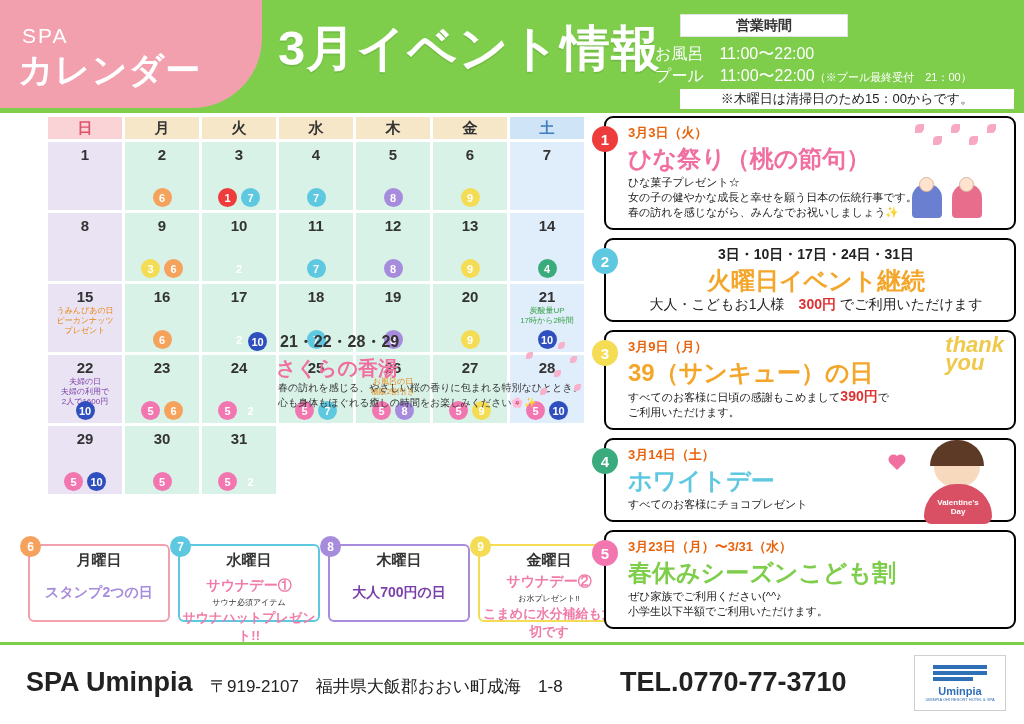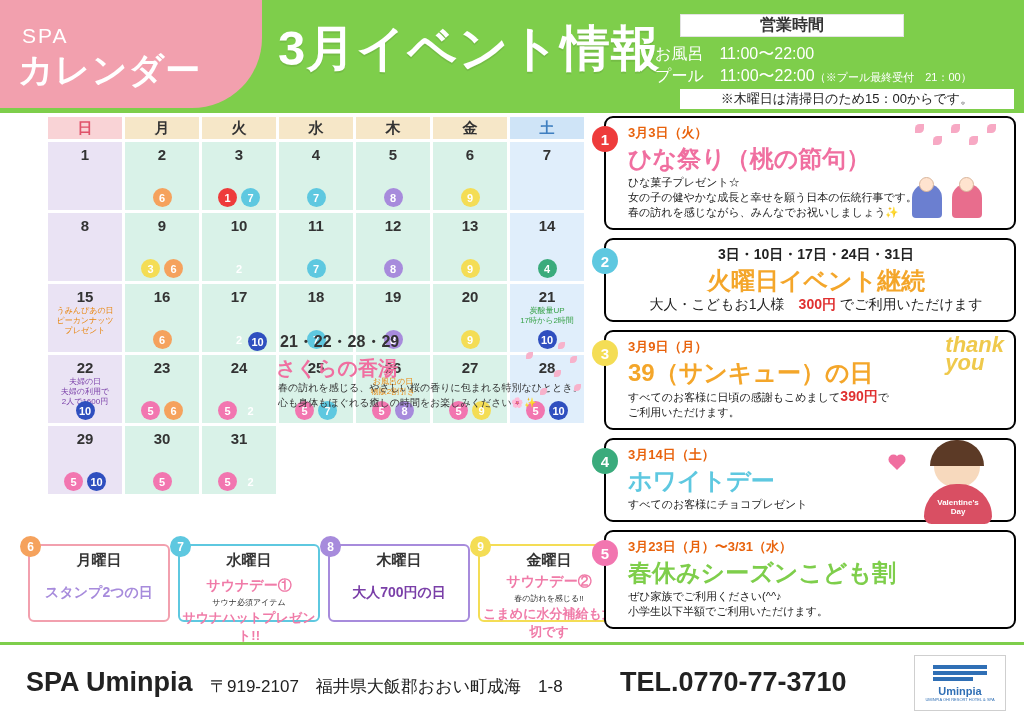--- a/index.html
+++ b/index.html
@@ -30,24 +30,24 @@
   .spa-cal {
     position:absolute; left:18px; top:47px;
     color:#ffffff; font-size:35px; font-weight:bold; letter-spacing:1px;
   }
   .header-title {
     position:absolute; left:278px; top:16px;
     color:#ffffff; font-size:49px; font-weight:bold; letter-spacing:1px;
     text-shadow:0 2px 0 rgba(0,0,0,0.08);
   }
   .hours-box {
-    position:absolute; left:680px; top:14px; width:224px; height:23px;
+    position:absolute; left:680px; top:14px; width:168px; height:23px;
     background:#ffffff; border:1px solid #e3e3e3;
     display:flex; align-items:center; justify-content:center;
-    font-size:16px; font-weight:bold; color:#333;
+    font-size:14px; font-weight:bold; color:#333;
   }
   .hours-lines {
     position:absolute; left:655px; top:43px; width:360px;
     color:#ffffff; font-size:16px; line-height:22px;
   }
   .hours-lines .small { font-size:11px; }
   .note-box {
     position:absolute; left:680px; top:89px; width:334px; height:20px;
     background:#ffffff;
     display:flex; align-items:center; justify-content:center;
@@ -532,21 +532,21 @@
       </div>
       <div class="lcard c3" style="left: 314px; border-color: rgb(167, 139, 220);">
         <div class="lbadge" style="background: rgb(167, 139, 220);">8</div>
         <div class="ltitle">木曜日</div>
         <div class="lsub" style="color: rgb(122, 63, 168); margin-top: 14px;">大人700円の日</div>
       </div>
       <div class="lcard c4" style="left: 464px; border-color: rgb(244, 221, 85);">
         <div class="lbadge" style="background: rgb(244, 221, 85);">9</div>
         <div class="ltitle">金曜日</div>
         <div class="lsub" style="color: rgb(240, 123, 168); margin-top: 3px;">サウナデー②</div>
-        <div class="ltiny">春の訪れを感じる!!</div>
+        <div class="ltiny">お水プレゼント!!</div>
         <div class="lsub" style="color: rgb(240, 123, 168); font-size: 13px; margin-top: 1px;">こまめに水分補給も大切です</div>
       </div>
     </div>
 
   <div class="events" id="events">
       <div class="ev" style="min-height: 92px;">
         <div class="ev-num" style="background: rgb(238, 59, 59);">1</div>
         <div class="ev-date">3月3日（火）</div>
         <div class="ev-title" style="color: rgb(240, 111, 160);">ひな祭り（桃の節句）</div>
         <div class="ev-line">ひな菓子プレゼント☆</div>

